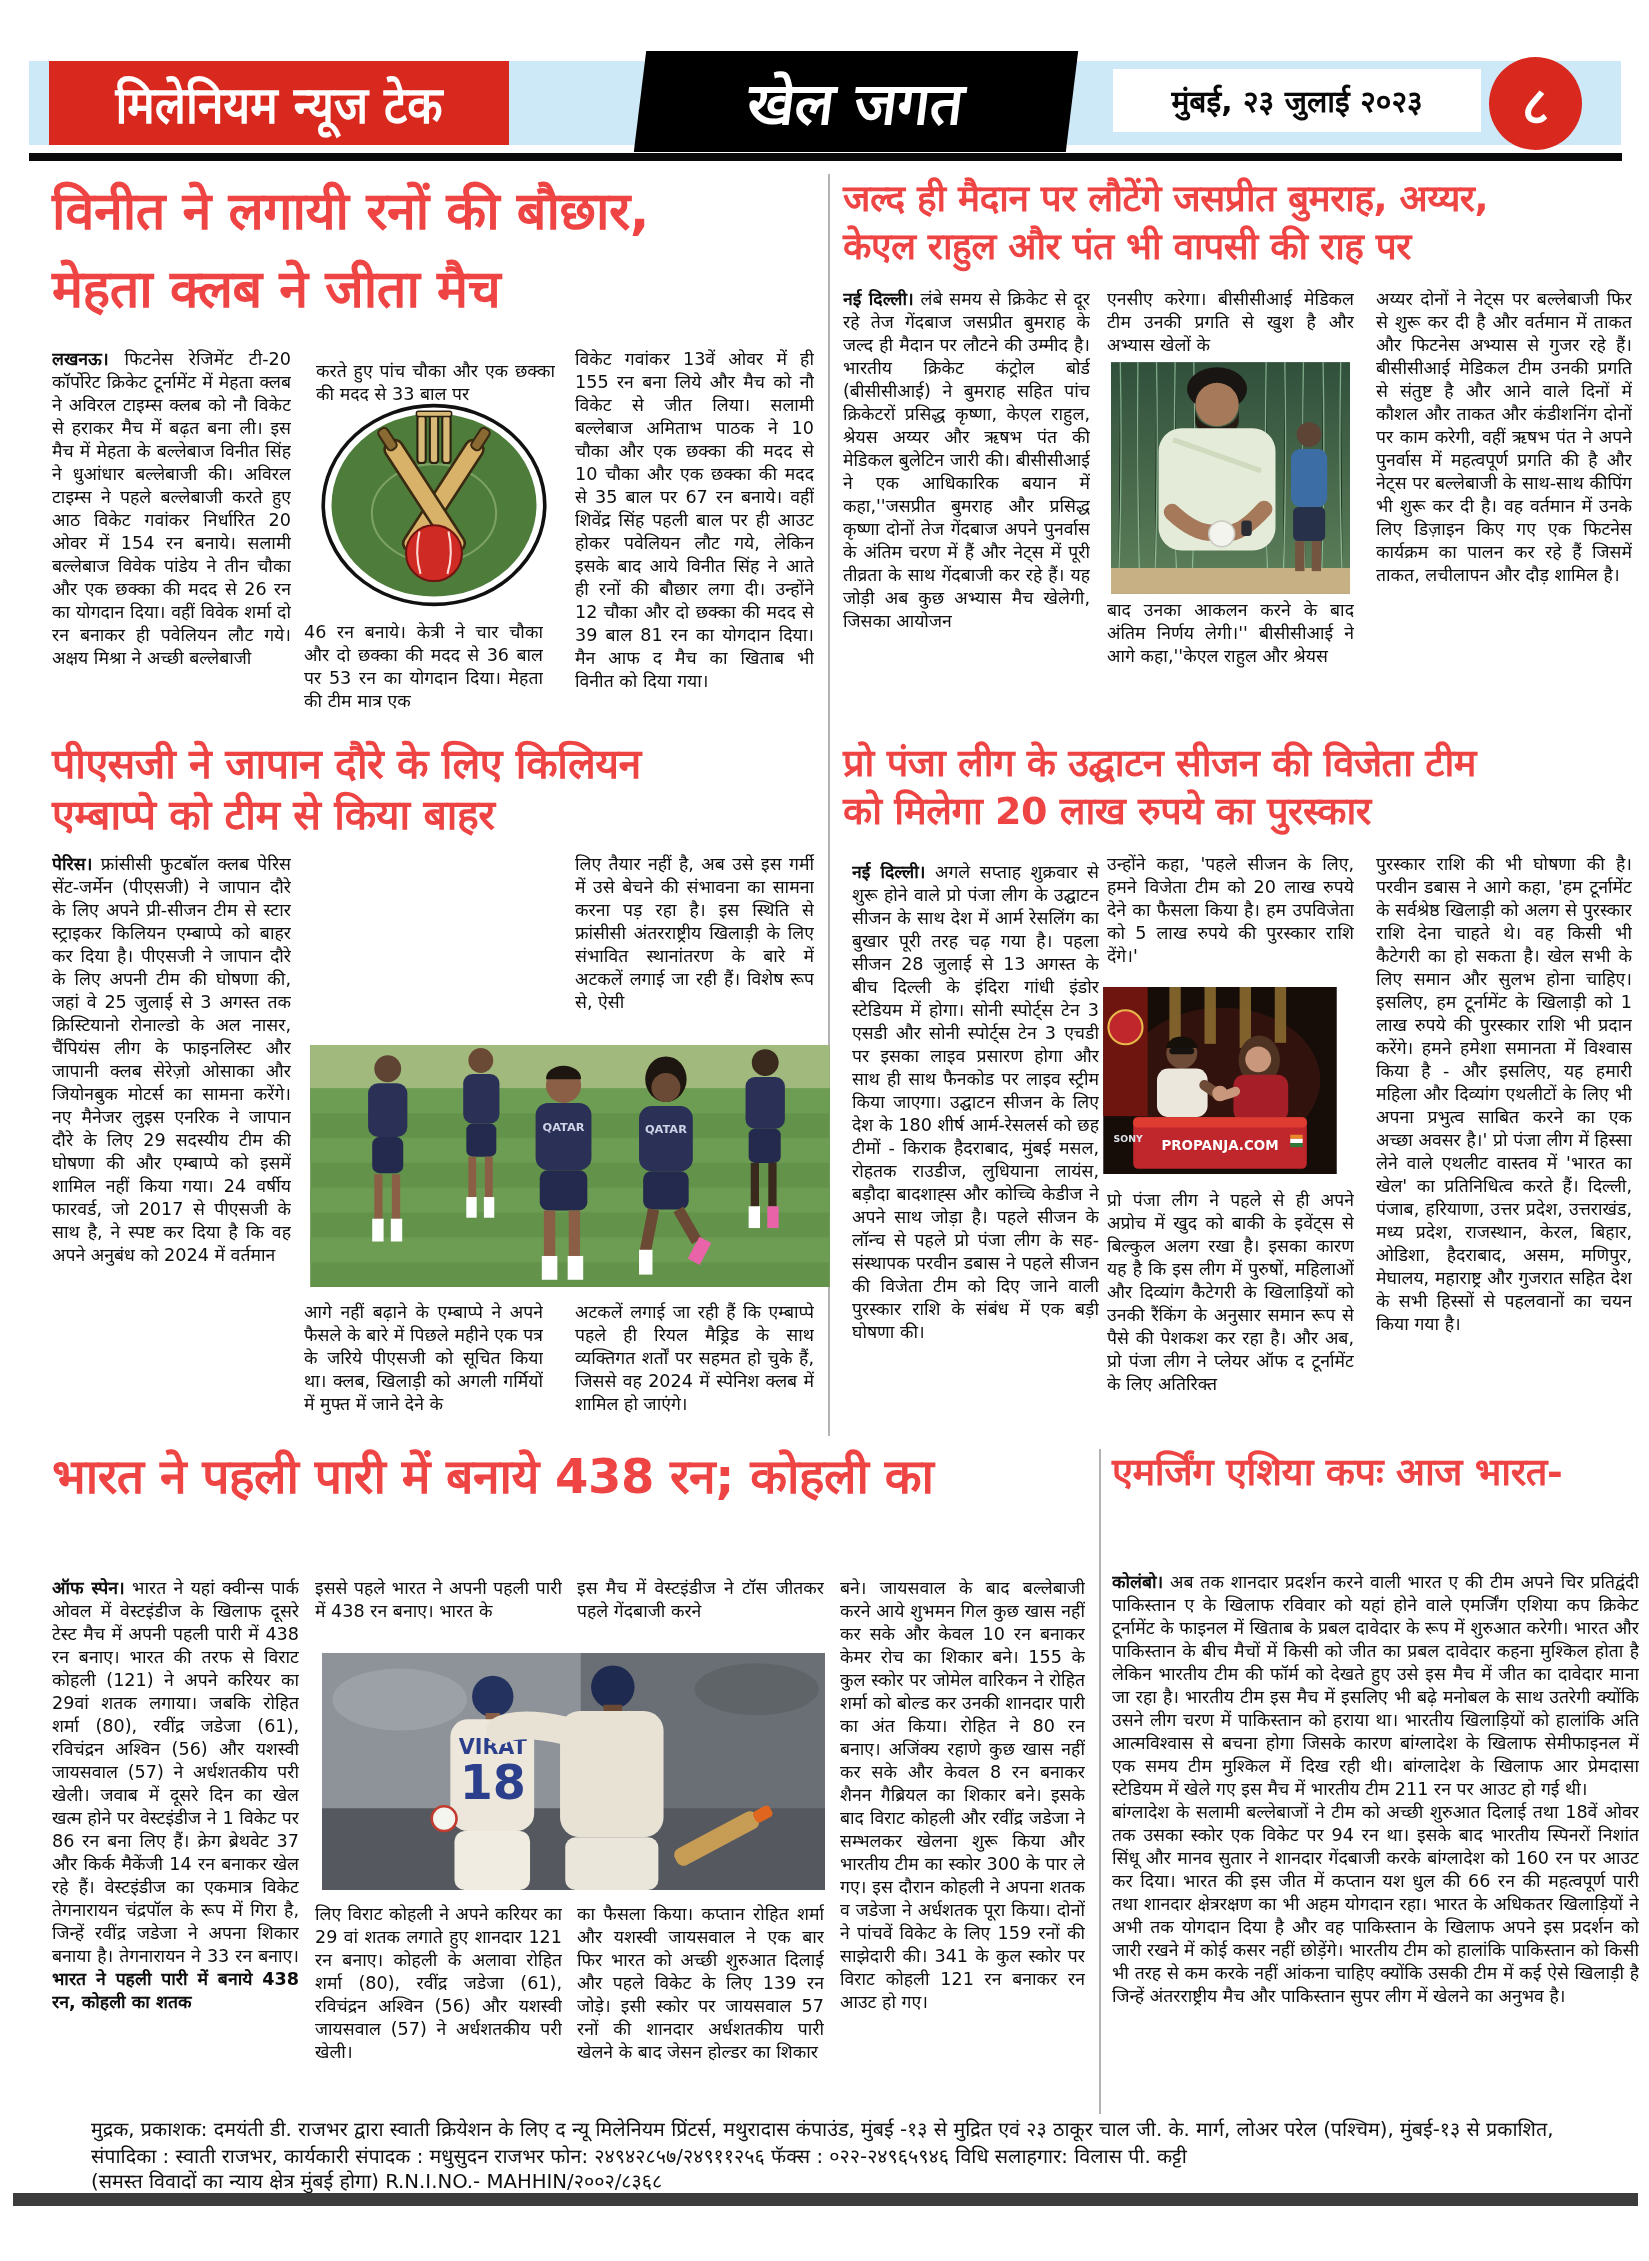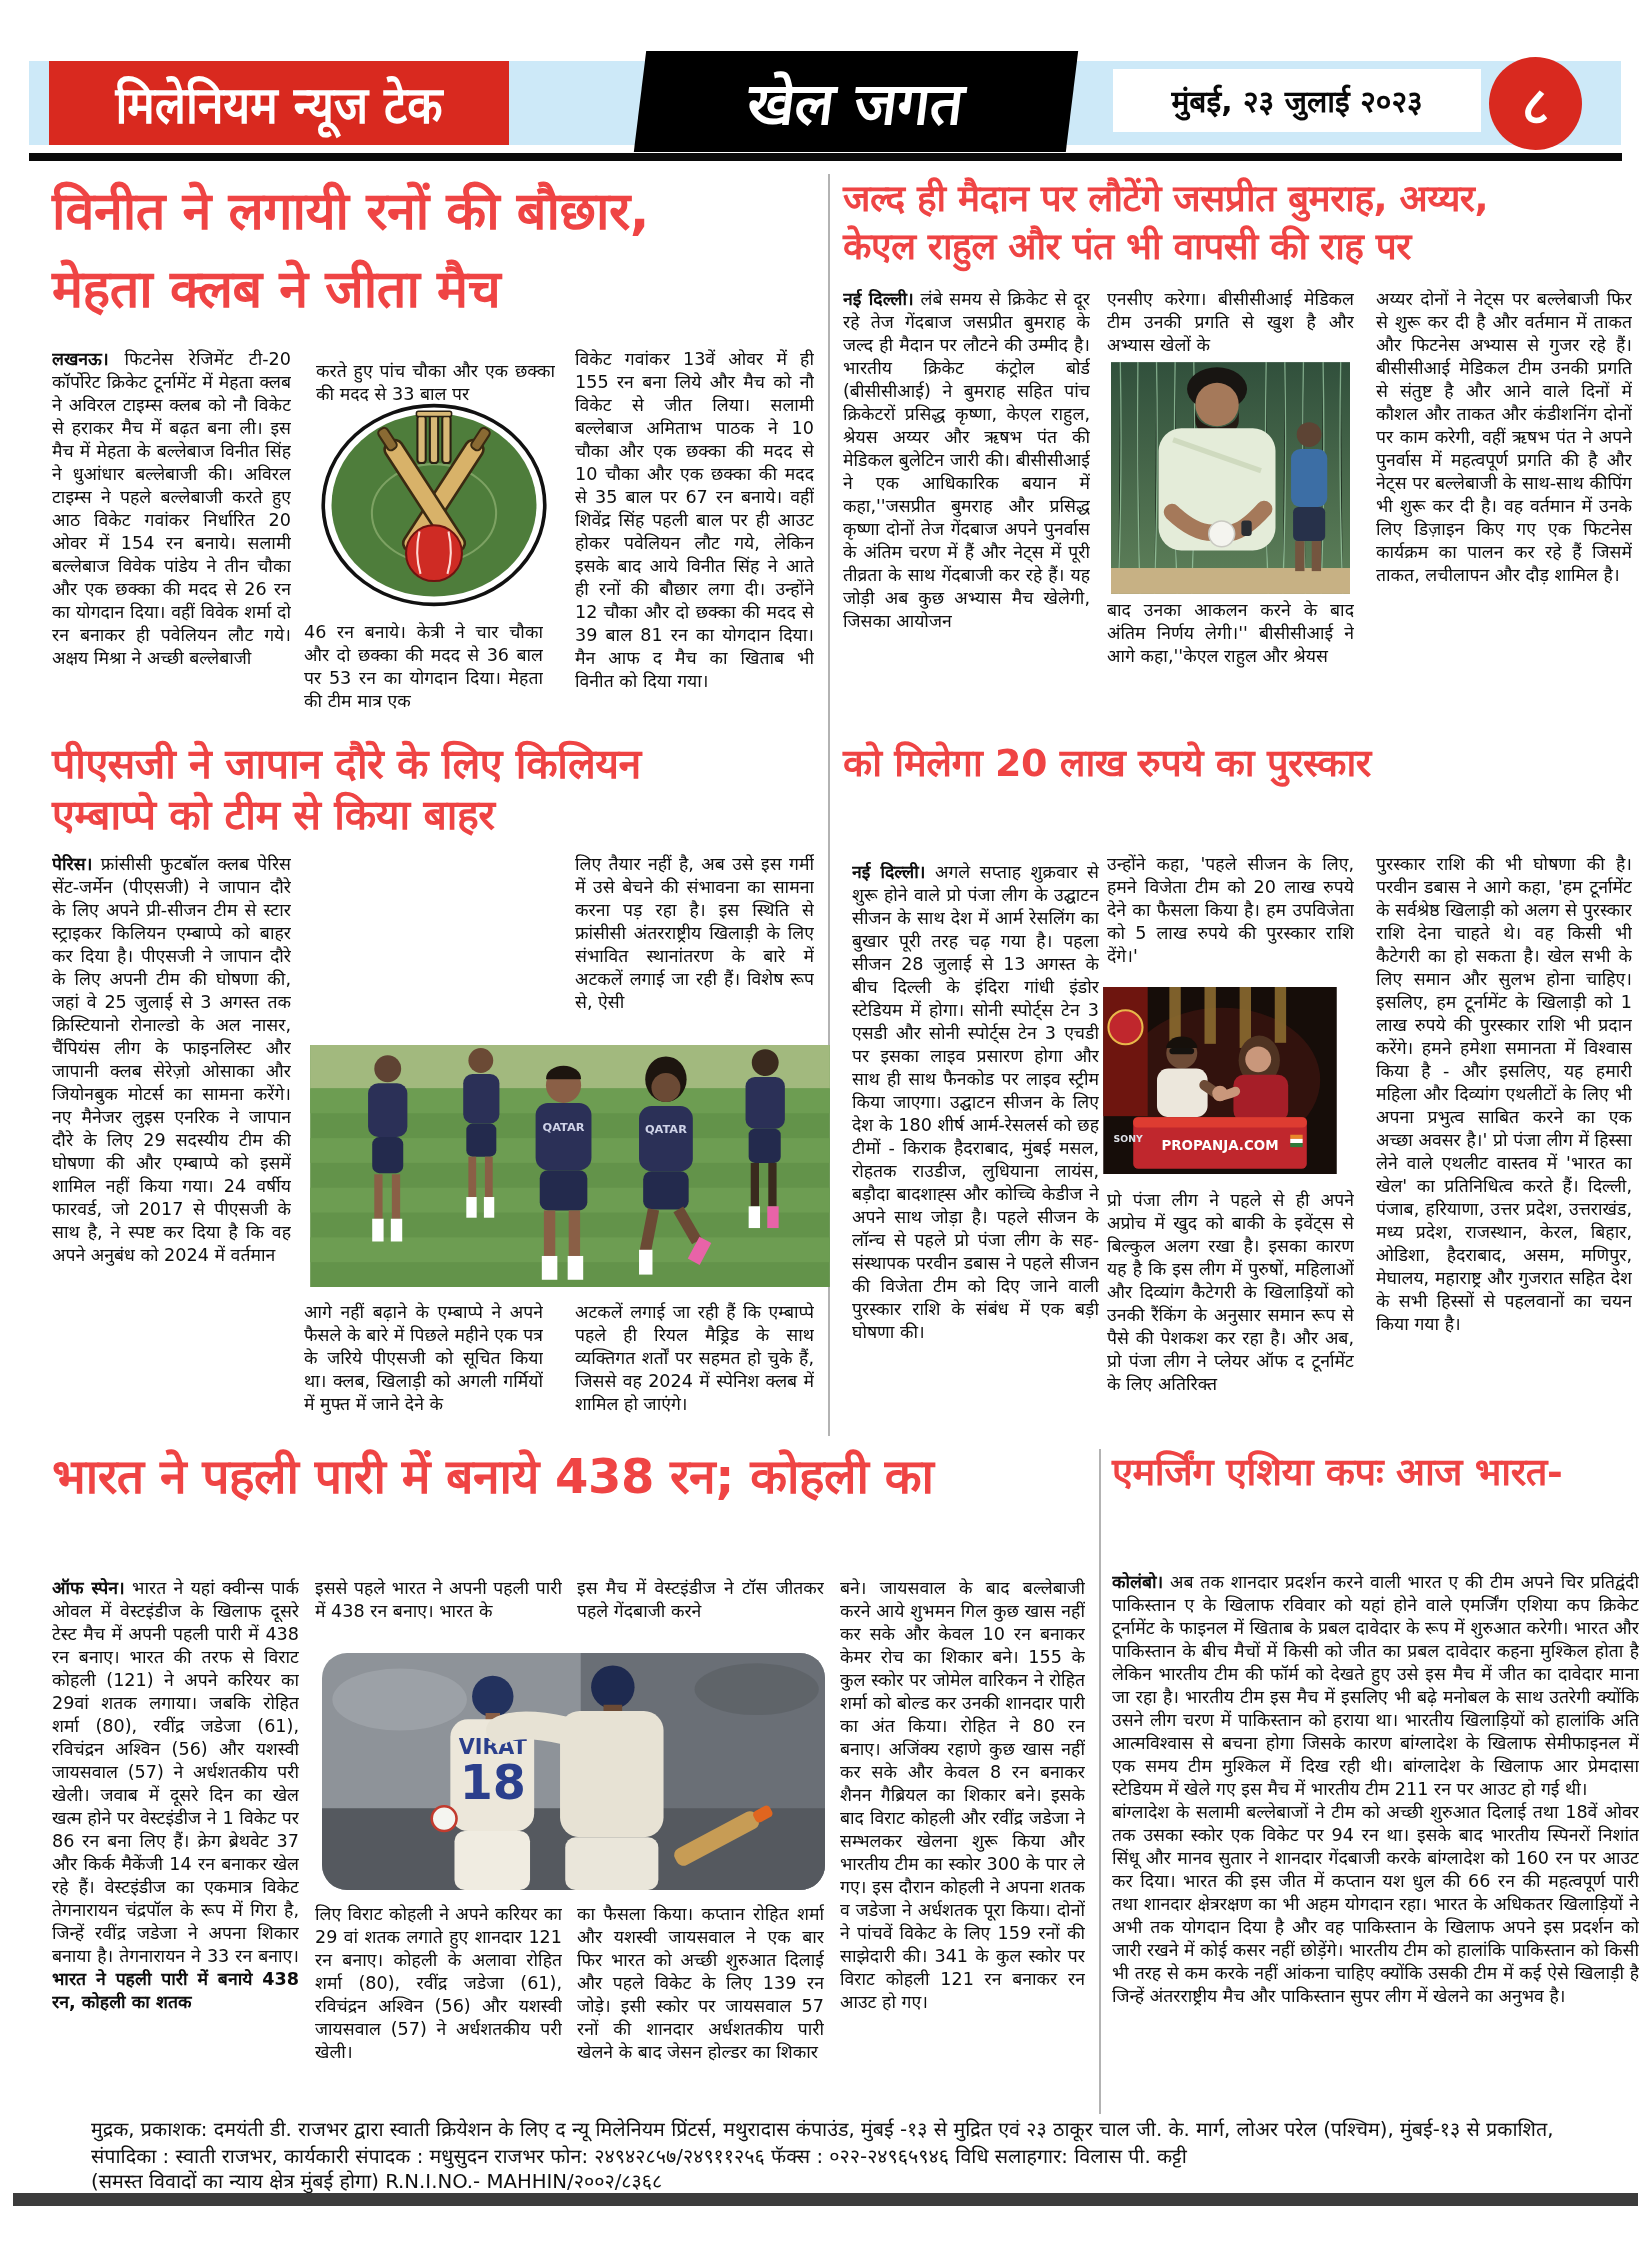--- a/index.html
+++ b/index.html
@@ -226,20 +226,21 @@
   </figure>
 
   <p class="col" style="left:304px;top:1301px;width:239px;height:137px;margin:0;">
     <span>आगे नहीं बढ़ाने के एम्बाप्पे ने अपने फैसले के बारे में पिछले महीने एक पत्र के जरिये पीएसजी को सूचित किया था। क्लब, खिलाड़ी को अगली गर्मियों में मुफ्त में जाने देने के</span>
   </p>
   <p class="col" style="left:575px;top:1301px;width:239px;height:137px;margin:0;">
     <span>अटकलें लगाई जा रही हैं कि एम्बाप्पे पहले ही रियल मैड्रिड के साथ व्यक्तिगत शर्तों पर सहमत हो चुके हैं, जिससे वह 2024 में स्पेनिश क्लब में शामिल हो जाएंगे।</span>
   </p>
 
   <div class="hl" style="left:843px;top:739px;width:790px;font-size:38px;line-height:48px;">
+    <div>प्रो पंजा लीग के उद्घाटन सीजन की विजेता टीम</div>
     <div>को मिलेगा 20 लाख रुपये का पुरस्कार</div>
   </div>
 
   <p class="col" style="left:844px;top:853px;width:247px;height:585px;margin:8px;">
     <b class="dl">नई दिल्ली।</b>
     <span>अगले सप्ताह शुक्रवार से शुरू होने वाले प्रो पंजा लीग के उद्घाटन सीजन के साथ देश में आर्म रेसलिंग का बुखार पूरी तरह चढ़ गया है। पहला सीजन 28 जुलाई से 13 अगस्त के बीच दिल्ली के इंदिरा गांधी इंडोर स्टेडियम में होगा। सोनी स्पोर्ट्स टेन 3 एसडी और सोनी स्पोर्ट्स टेन 3 एचडी पर इसका लाइव प्रसारण होगा और साथ ही साथ फैनकोड पर लाइव स्ट्रीम किया जाएगा। उद्घाटन सीजन के लिए देश के 180 शीर्ष आर्म-रेसलर्स को छह टीमों - किराक हैदराबाद, मुंबई मसल, रोहतक राउडीज, लुधियाना लायंस, बड़ौदा बादशाह्स और कोच्चि केडीज ने अपने साथ जोड़ा है। पहले सीजन के लॉन्च से पहले प्रो पंजा लीग के सह-संस्थापक परवीन डबास ने पहले सीजन की विजेता टीम को दिए जाने वाली पुरस्कार राशि के संबंध में एक बड़ी घोषणा की।</span>
   </p>
   <p class="col" style="left:1107px;top:853px;width:247px;height:130px;margin:0;">
     <span>उन्होंने कहा, 'पहले सीजन के लिए, हमने विजेता टीम को 20 लाख रुपये देने का फैसला किया है। हम उपविजेता को 5 लाख रुपये की पुरस्कार राशि देंगे।'</span>
   </p>
@@ -298,21 +299,21 @@
     <span>भारत ने यहां क्वीन्स पार्क ओवल में वेस्टइंडीज के खिलाफ दूसरे टेस्ट मैच में अपनी पहली पारी में 438 रन बनाए। भारत की तरफ से विराट कोहली (121) ने अपने करियर का 29वां शतक लगाया। जबकि रोहित शर्मा (80), रवींद्र जडेजा (61), रविचंद्रन अश्विन (56) और यशस्वी जायसवाल (57) ने अर्धशतकीय परी खेली। जवाब में दूसरे दिन का खेल खत्म होने पर वेस्टइंडीज ने 1 विकेट पर 86 रन बना लिए हैं। क्रेग ब्रेथवेट 37 और किर्क मैकेंजी 14 रन बनाकर खेल रहे हैं। वेस्टइंडीज का एकमात्र विकेट तेगनारायन चंद्रपॉल के रूप में गिरा है, जिन्हें रवींद्र जडेजा ने अपना शिकार बनाया है। तेगनारायन ने 33 रन बनाए।</span>
     <b class="boldtail">भारत ने पहली पारी में बनाये 438 रन, कोहली का शतक</b>
   </p>
   <p class="col" style="left:315px;top:1577px;width:247px;height:72px;margin:0;">
     <span>इससे पहले भारत ने अपनी पहली पारी में 438 रन बनाए। भारत के</span>
   </p>
   <p class="col" style="left:577px;top:1577px;width:247px;height:72px;margin:0;">
     <span>इस मैच में वेस्टइंडीज ने टॉस जीतकर पहले गेंदबाजी करने</span>
   </p>
 
-  <figure class="photo" style="left:322px;top:1653px;width:503px;height:237px;margin:0;border-radius:25px;">
+  <figure class="photo" style="left:322px;top:1653px;width:503px;height:237px;margin:0;">
     <svg viewBox="0 0 972 458" aria-hidden="true">
       <rect width="972" height="458" fill="#8e9399"></rect>
       <rect x="500" width="472" height="458" fill="#6a6f76"></rect>
       <rect y="300" width="972" height="158" fill="#55595f"></rect>
       <ellipse cx="150" cy="90" rx="130" ry="60" fill="#a2a7ad" opacity="0.7"></ellipse>
       <ellipse cx="840" cy="70" rx="120" ry="50" fill="#5d6167" opacity="0.8"></ellipse>
       <g>
         <circle cx="330" cy="84" r="40" fill="#23325e"></circle>
         <rect x="316" y="116" width="28" height="16" fill="#8a5f46"></rect>
         <rect x="248" y="128" width="162" height="216" rx="34" fill="#ece7da"></rect>

